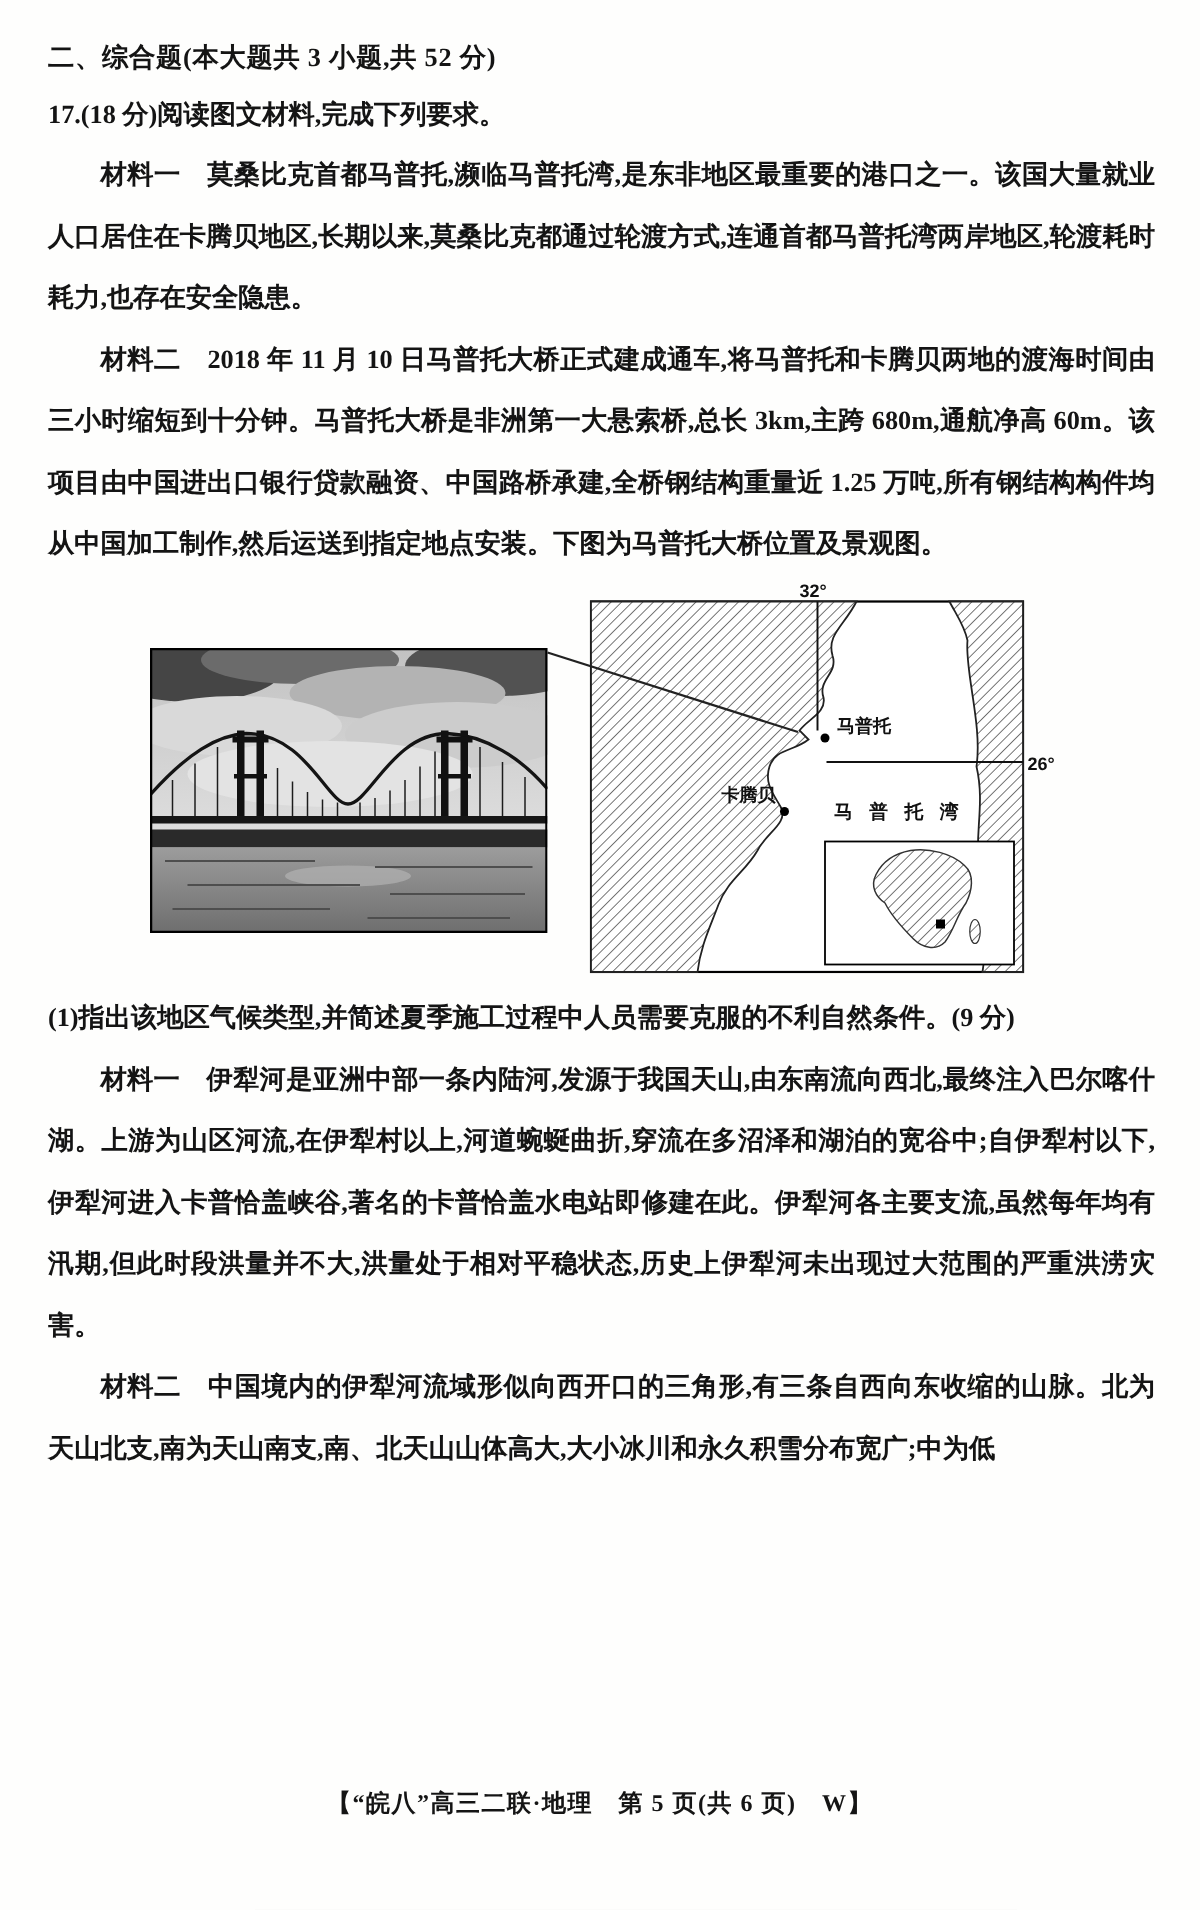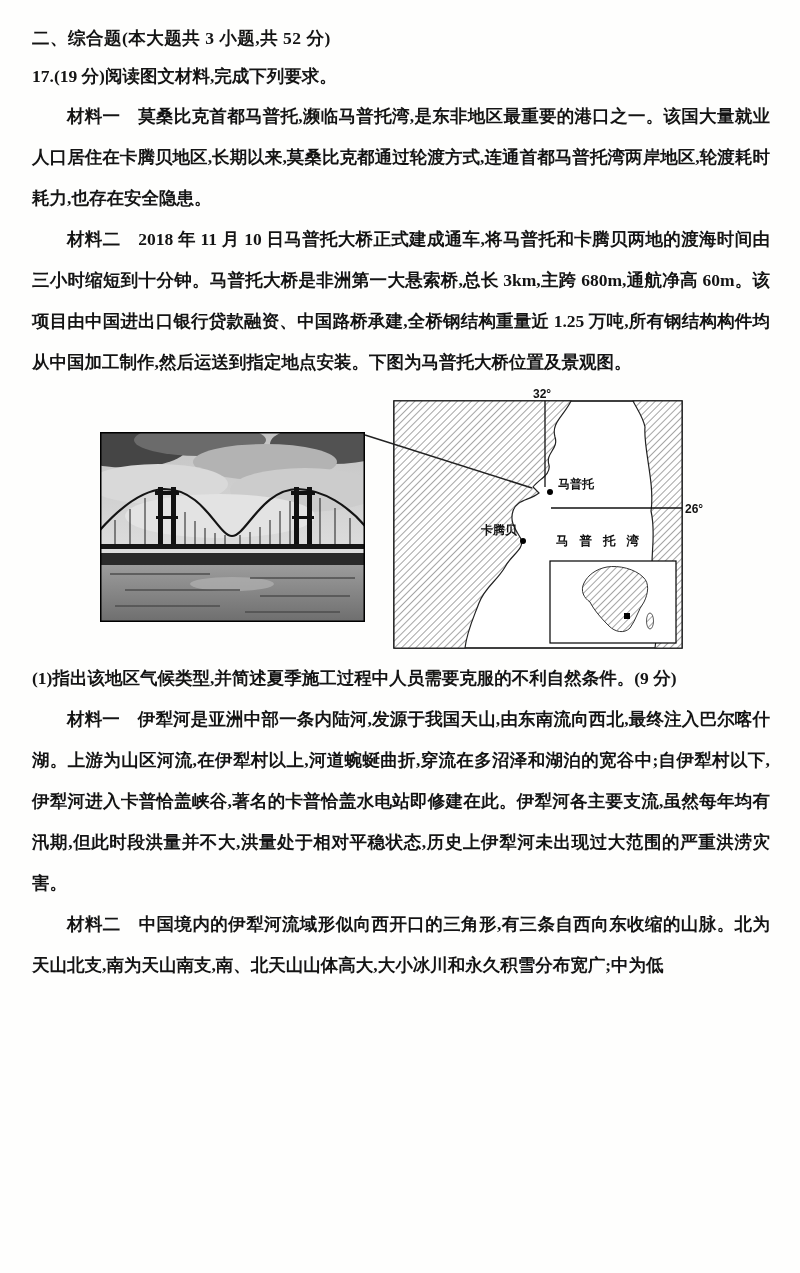--- a/index.html
+++ b/index.html
@@ -50,21 +50,21 @@
     letter-spacing:1px;
   }
 </style>
 </head>
 <body>
 
 <div class="page">
 
   <div class="section-title">二、综合题(本大题共 3 小题,共 52 分)</div>
 
-  <div class="q-heading">17.(19 分)阅读图文材料,完成下列要求。</div>
+  <div class="q-heading">17.(18 分)阅读图文材料,完成下列要求。</div>
 
   <p class="para">材料一　莫桑比克首都马普托,濒临马普托湾,是东非地区最重要的港口之一。该国大量就业人口居住在卡腾贝地区,长期以来,莫桑比克都通过轮渡方式,连通首都马普托湾两岸地区,轮渡耗时耗力,也存在安全隐患。</p>
   <p class="para">材料二　2018 年 11 月 10 日马普托大桥正式建成通车,将马普托和卡腾贝两地的渡海时间由三小时缩短到十分钟。马普托大桥是非洲第一大悬索桥,总长 3km,主跨 680m,通航净高 60m。该项目由中国进出口银行贷款融资、中国路桥承建,全桥钢结构重量近 1.25 万吨,所有钢结构构件均从中国加工制作,然后运送到指定地点安装。下图为马普托大桥位置及景观图。</p>
 
   <div class="figure">
 
     <svg class="photo-svg" viewBox="0 0 265 190" aria-hidden="true">
       <defs>
         <linearGradient id="sky" x1="0" y1="0" x2="0" y2="1">
           <stop offset="0" stop-color="#c2c2c2"></stop>
@@ -181,14 +181,15 @@
       <line x1="333" y1="48" x2="500" y2="101" stroke="#222" stroke-width="1.5"></line>
     </svg>
   </div>
 
   <div class="subq">(1)指出该地区气候类型,并简述夏季施工过程中人员需要克服的不利自然条件。(9 分)</div>
 
 
   <p class="para">材料一　伊犁河是亚洲中部一条内陆河,发源于我国天山,由东南流向西北,最终注入巴尔喀什湖。上游为山区河流,在伊犁村以上,河道蜿蜒曲折,穿流在多沼泽和湖泊的宽谷中;自伊犁村以下,伊犁河进入卡普恰盖峡谷,著名的卡普恰盖水电站即修建在此。伊犁河各主要支流,虽然每年均有汛期,但此时段洪量并不大,洪量处于相对平稳状态,历史上伊犁河未出现过大范围的严重洪涝灾害。</p>
   <p class="para">材料二　中国境内的伊犁河流域形似向西开口的三角形,有三条自西向东收缩的山脉。北为天山北支,南为天山南支,南、北天山山体高大,大小冰川和永久积雪分布宽广;中为低</p>
 
+  <div class="footer">【“皖八”高三二联·地理　第 5 页(共 6 页)　W】</div>
 
 </div>
 
 </body></html>

